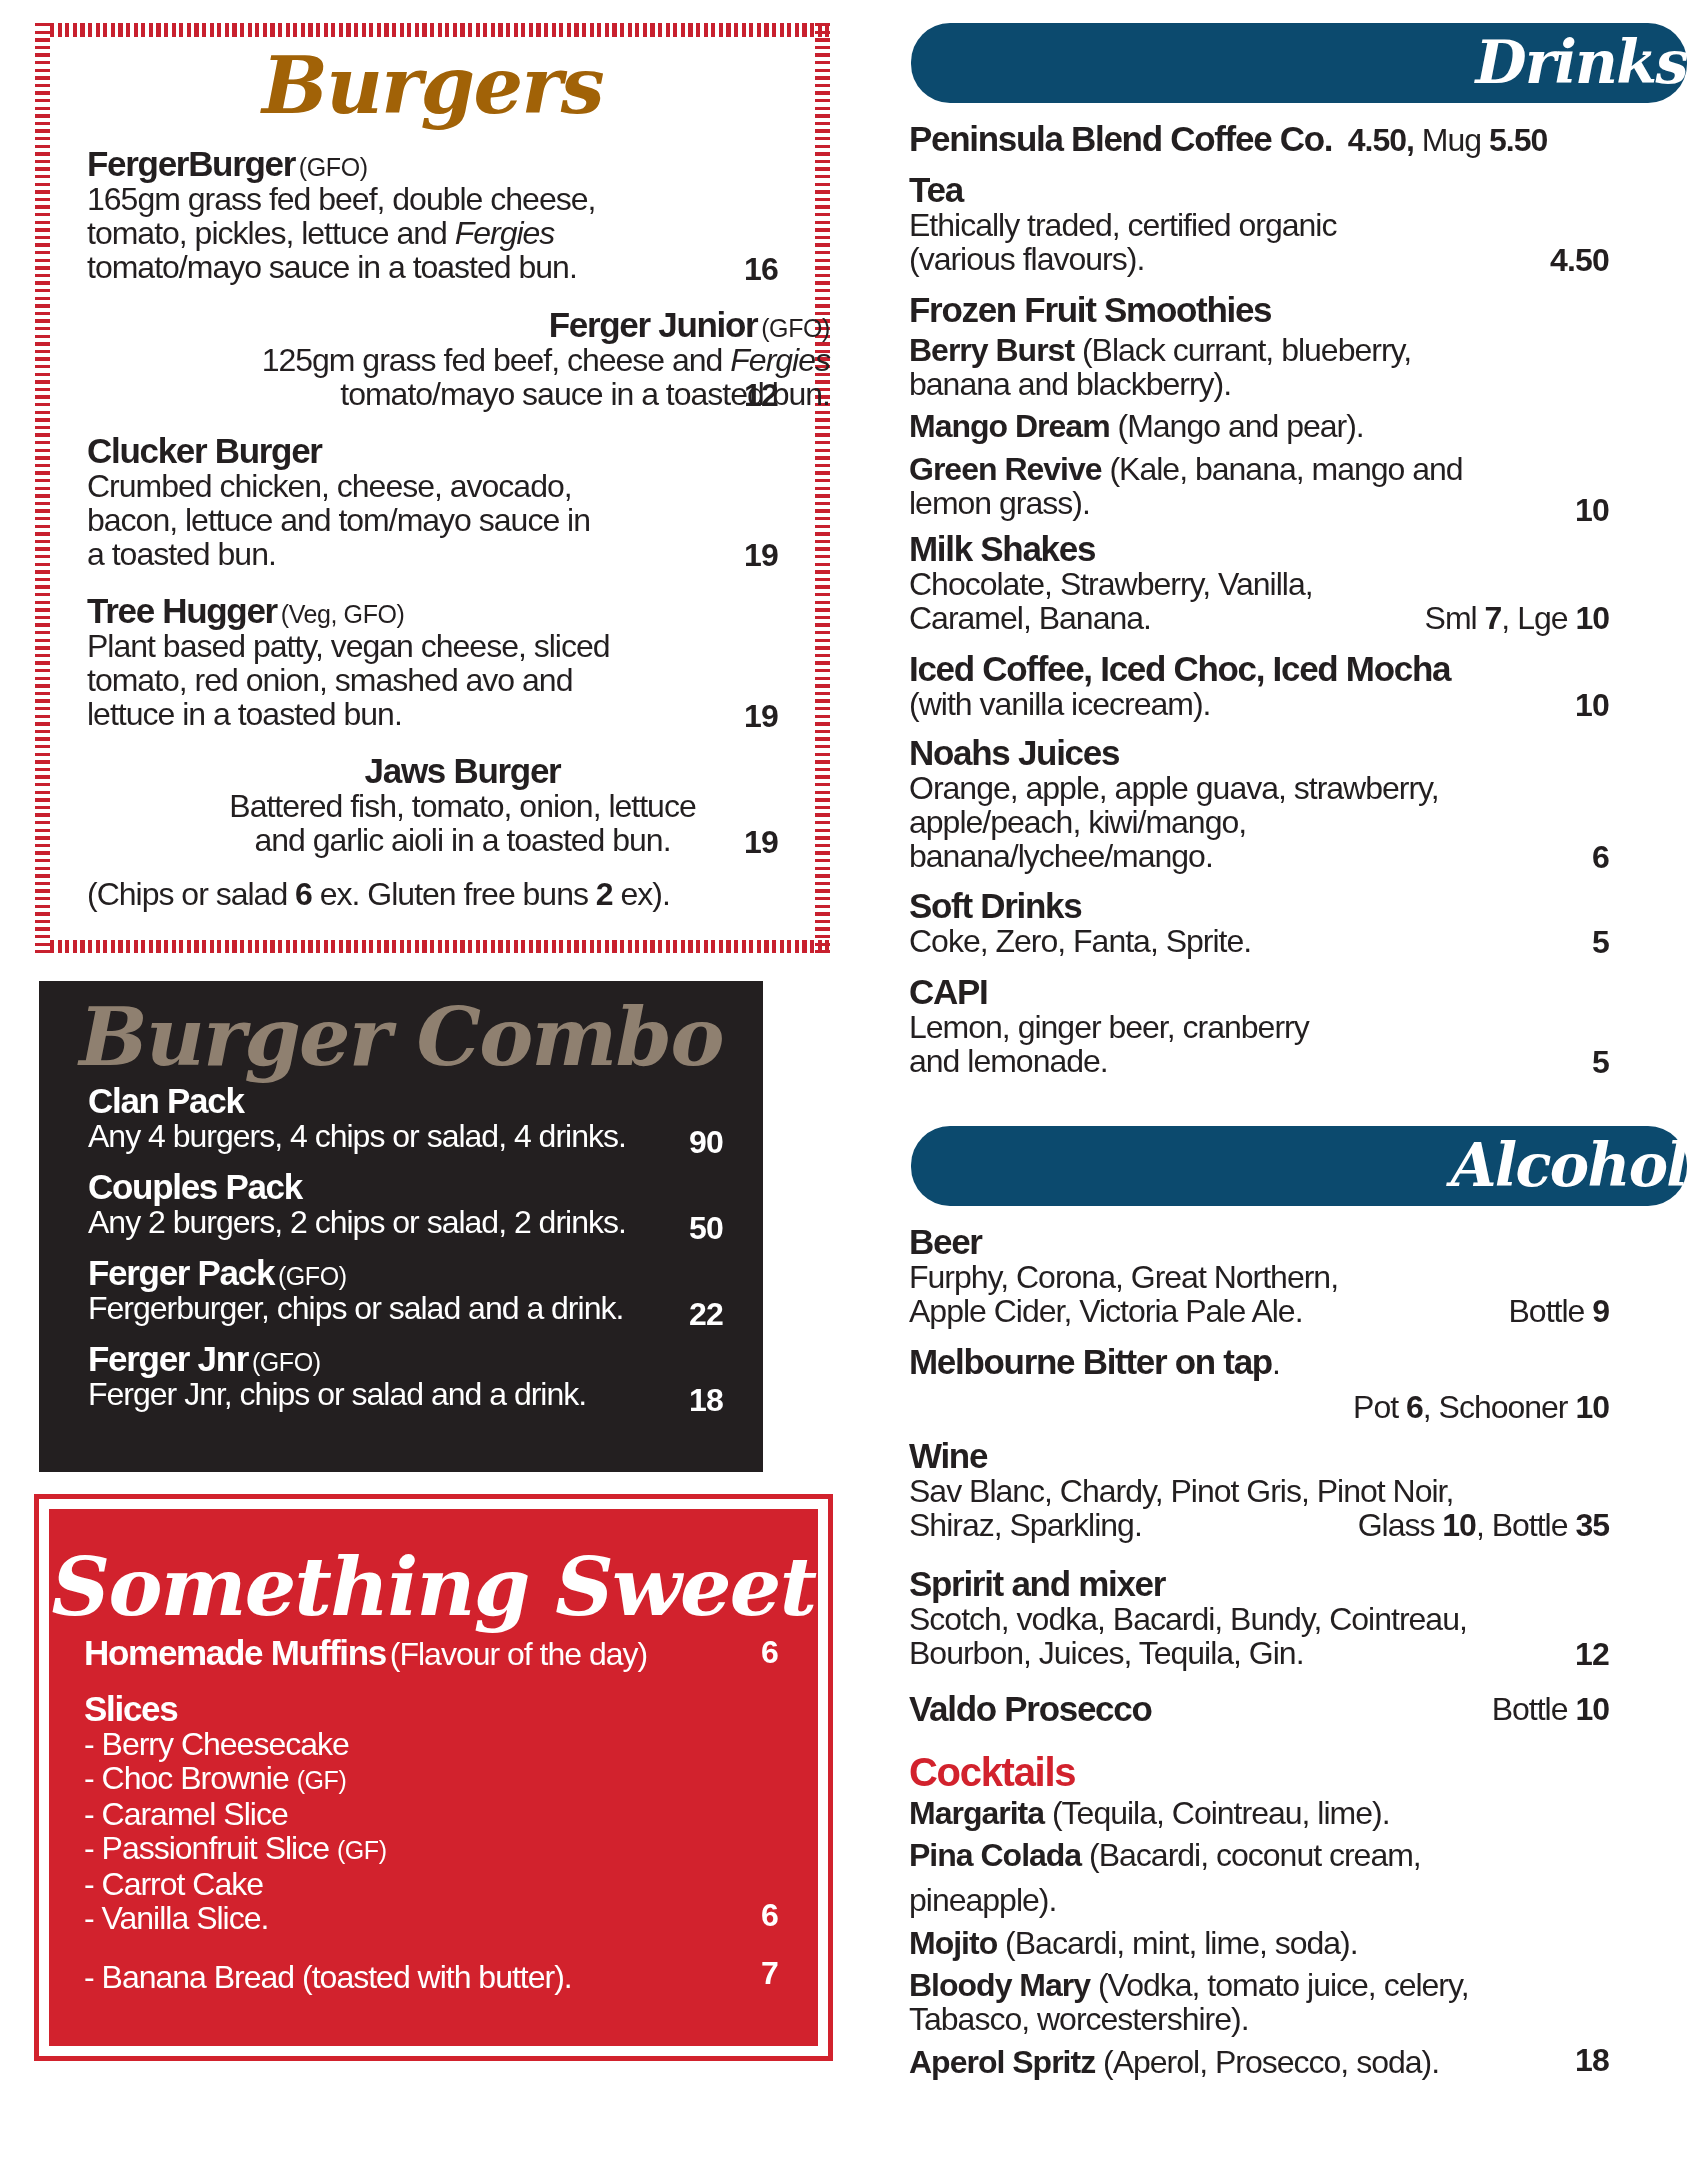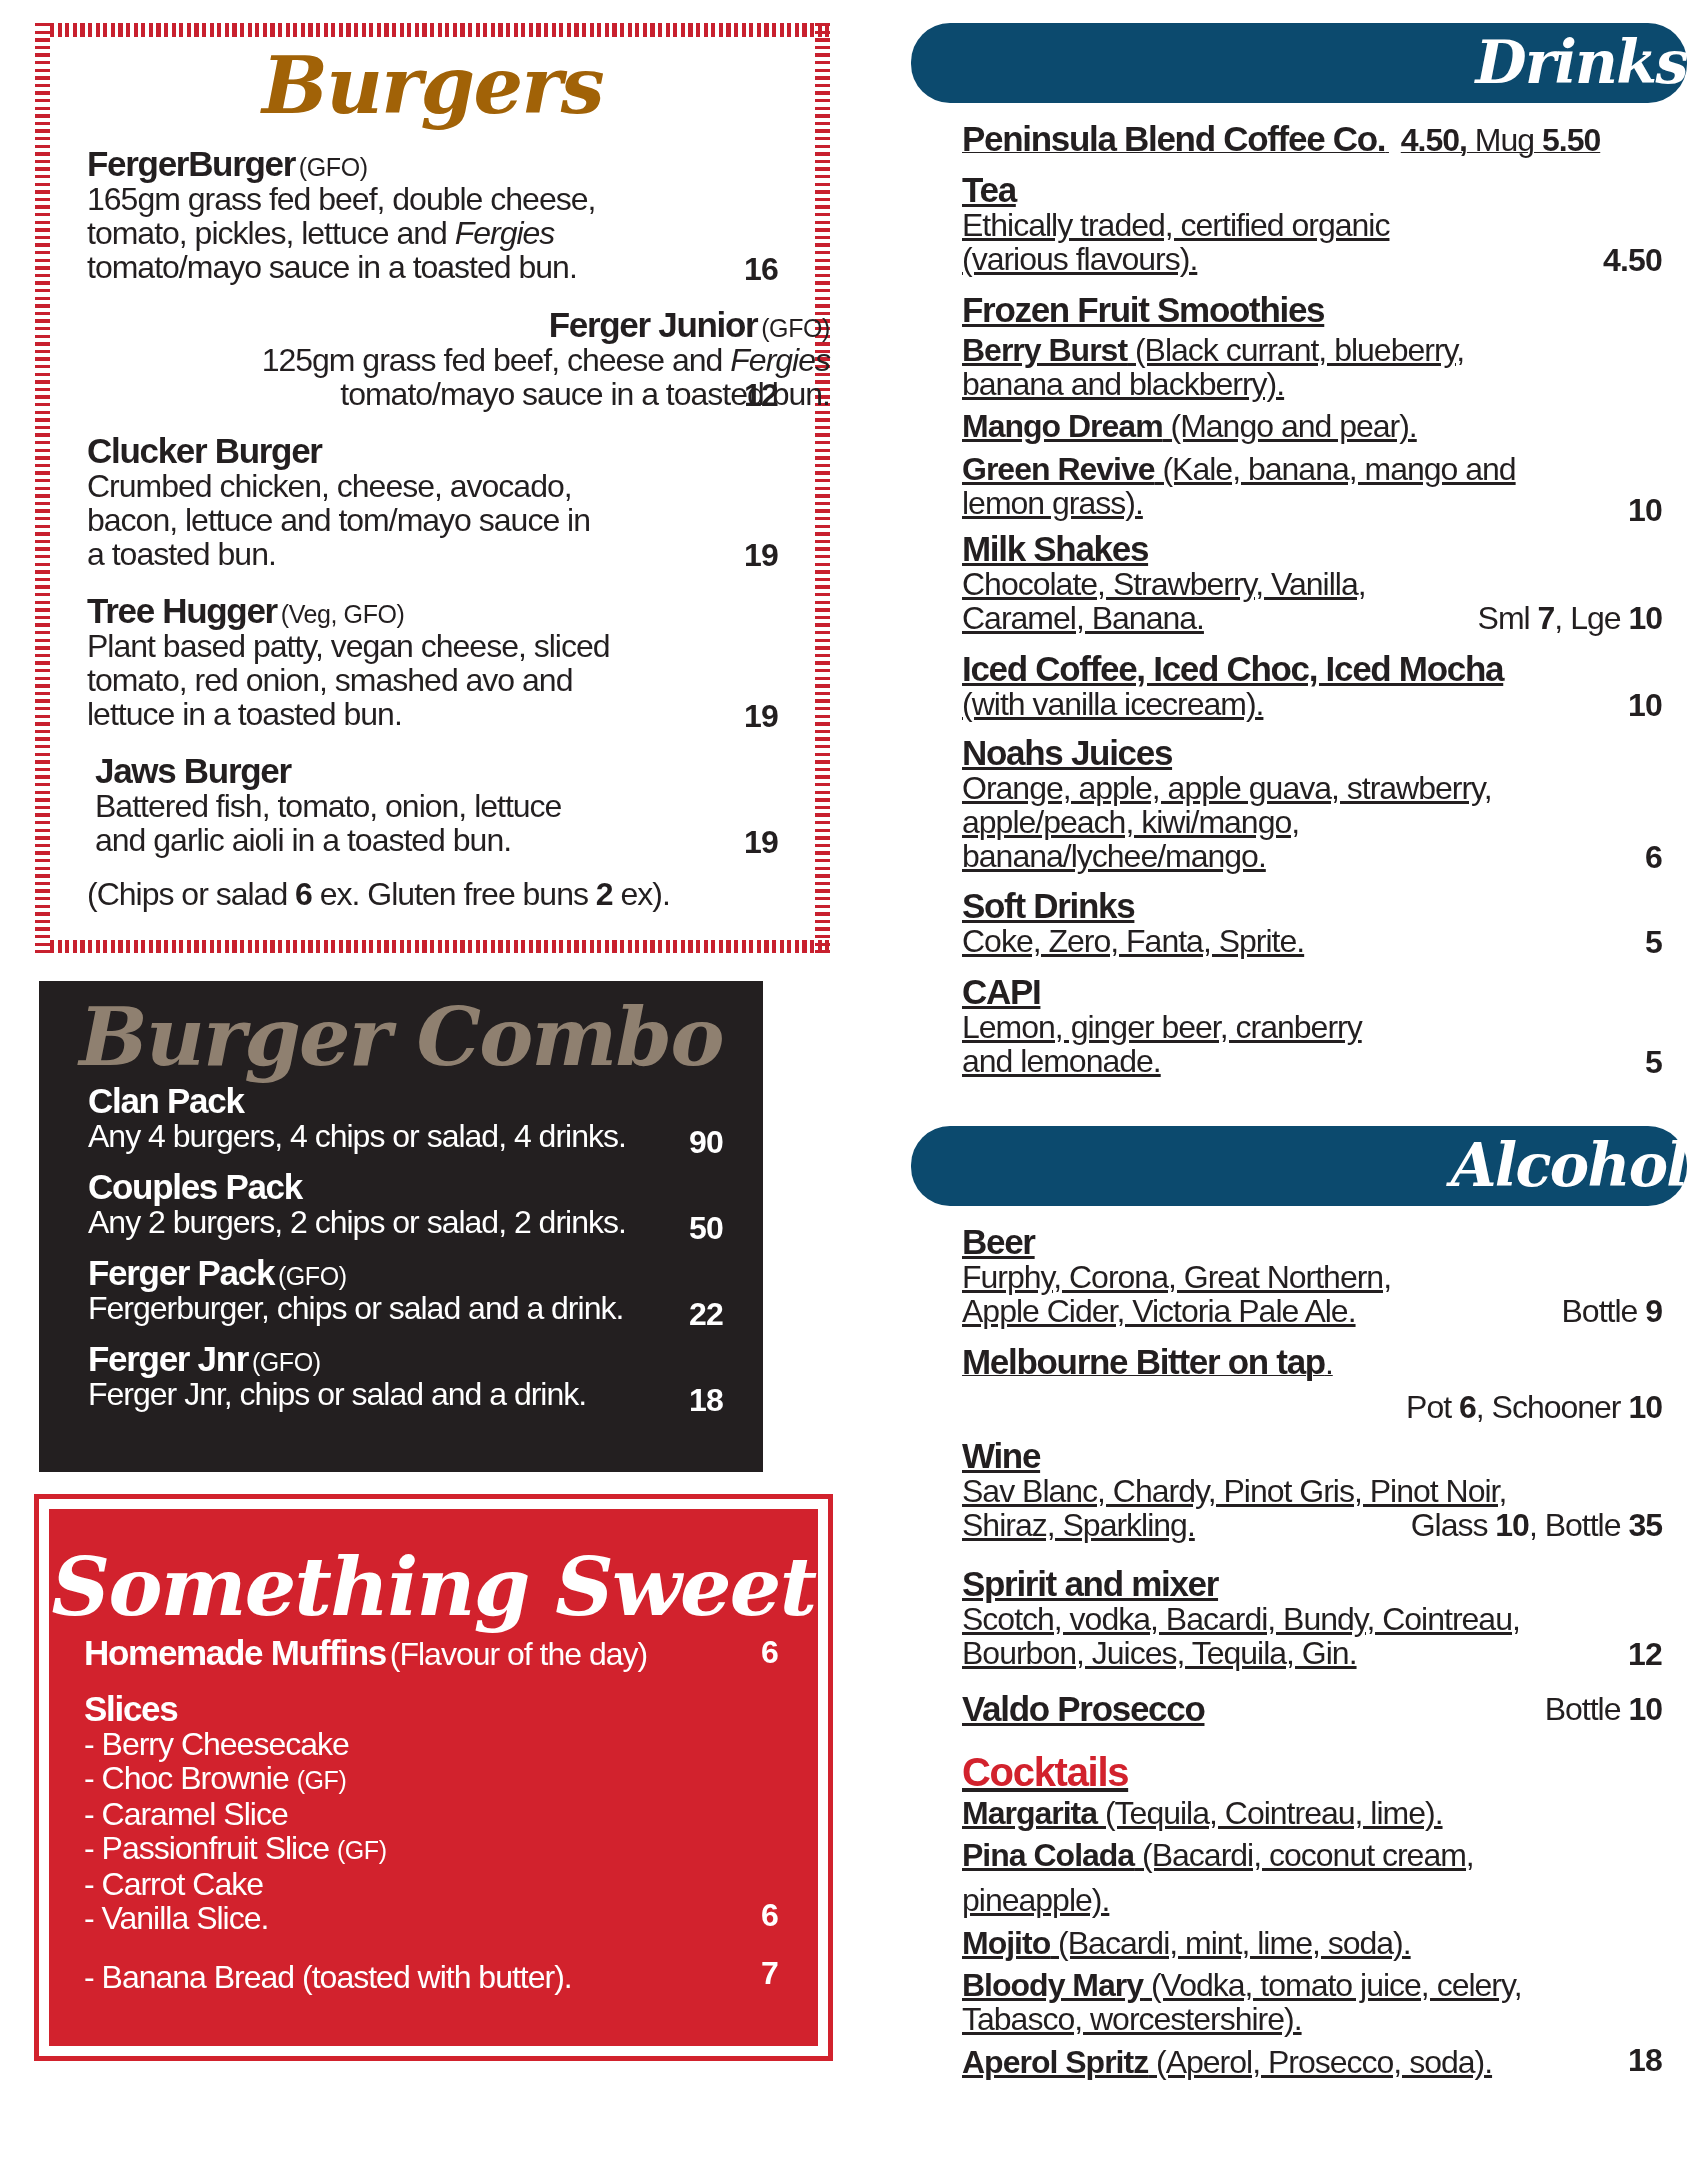--- a/index.html
+++ b/index.html
@@ -18,21 +18,21 @@
   #burgers .edge-t,#burgers .edge-b{position:absolute;left:15px;right:0;height:13.5px;background:repeating-linear-gradient(90deg,#c8202e 0 4.2px,transparent 4.2px 7.6px);}
   #burgers .edge-t{top:0}
   #burgers .edge-b{bottom:0}
   #burgers .edge-l,#burgers .edge-r{position:absolute;top:0;bottom:0;width:15px;background:repeating-linear-gradient(180deg,#c8202e 0 3.4px,transparent 3.4px 7.6px);}
   #burgers .edge-l{left:0}
   #burgers .edge-r{right:0}
   #combo{left:39px;top:981px;width:724px;height:491px;background:#231f20;color:#fff;}
   #sweet{left:34px;top:1494px;width:789px;height:557px;border:5px solid #d2222d;}
   #sweet .inner{position:absolute;left:10px;top:10px;right:10px;bottom:10px;background:#d2222d;color:#fff;}
   .pill{position:absolute;left:911px;width:776px;height:80px;border-radius:39px;background:#0c4a6e;color:#fff;text-align:right;}
-  #drinks,#alcohol{position:absolute;left:962px;width:700px;text-decoration:underline;}
+  #drinks,#alcohol{position:absolute;left:909px;width:700px;}
 </style>
 </head>
 <body>
 
 <div id="burgers" class="abs">
   <div class="edge-t"></div>
   <div class="edge-b"></div>
   <div class="edge-l"></div>
   <div class="edge-r"></div>
   <div class="sec-title script" style="top:17px;font-size:78px;color:#a16207;">Burgers</div>
@@ -61,21 +61,21 @@
   <div class="price" style="top:514px;right:52px;">19</div>
 
   <div class="item" style="top:569px;left:52px;">
     <div><span class="name">Tree Hugger</span> <span class="note">(Veg, GFO)</span></div>
     <div class="desc">Plant based patty, vegan cheese, sliced</div>
     <div class="desc">tomato, red onion, smashed avo and</div>
     <div class="desc">lettuce in a toasted bun.</div>
   </div>
   <div class="price" style="top:675px;right:52px;">19</div>
 
-  <div class="item" style="top:729px;left:60px;">
+  <div class="item" style="top:729px;left:60px;text-align:center;">
     <div><span class="name">Jaws Burger</span></div>
     <div class="desc">Battered fish, tomato, onion, lettuce</div>
     <div class="desc">and garlic aioli in a toasted bun.</div>
   </div>
   <div class="price" style="top:801px;right:52px;">19</div>
 
   <div class="desc abs" style="top:854px;left:52px;"><span>(Chips or salad </span><b>6</b><span> ex. Gluten free buns </span><b>2</b><span> ex).</span></div>
 </div>
 
 <div id="combo" class="abs">

